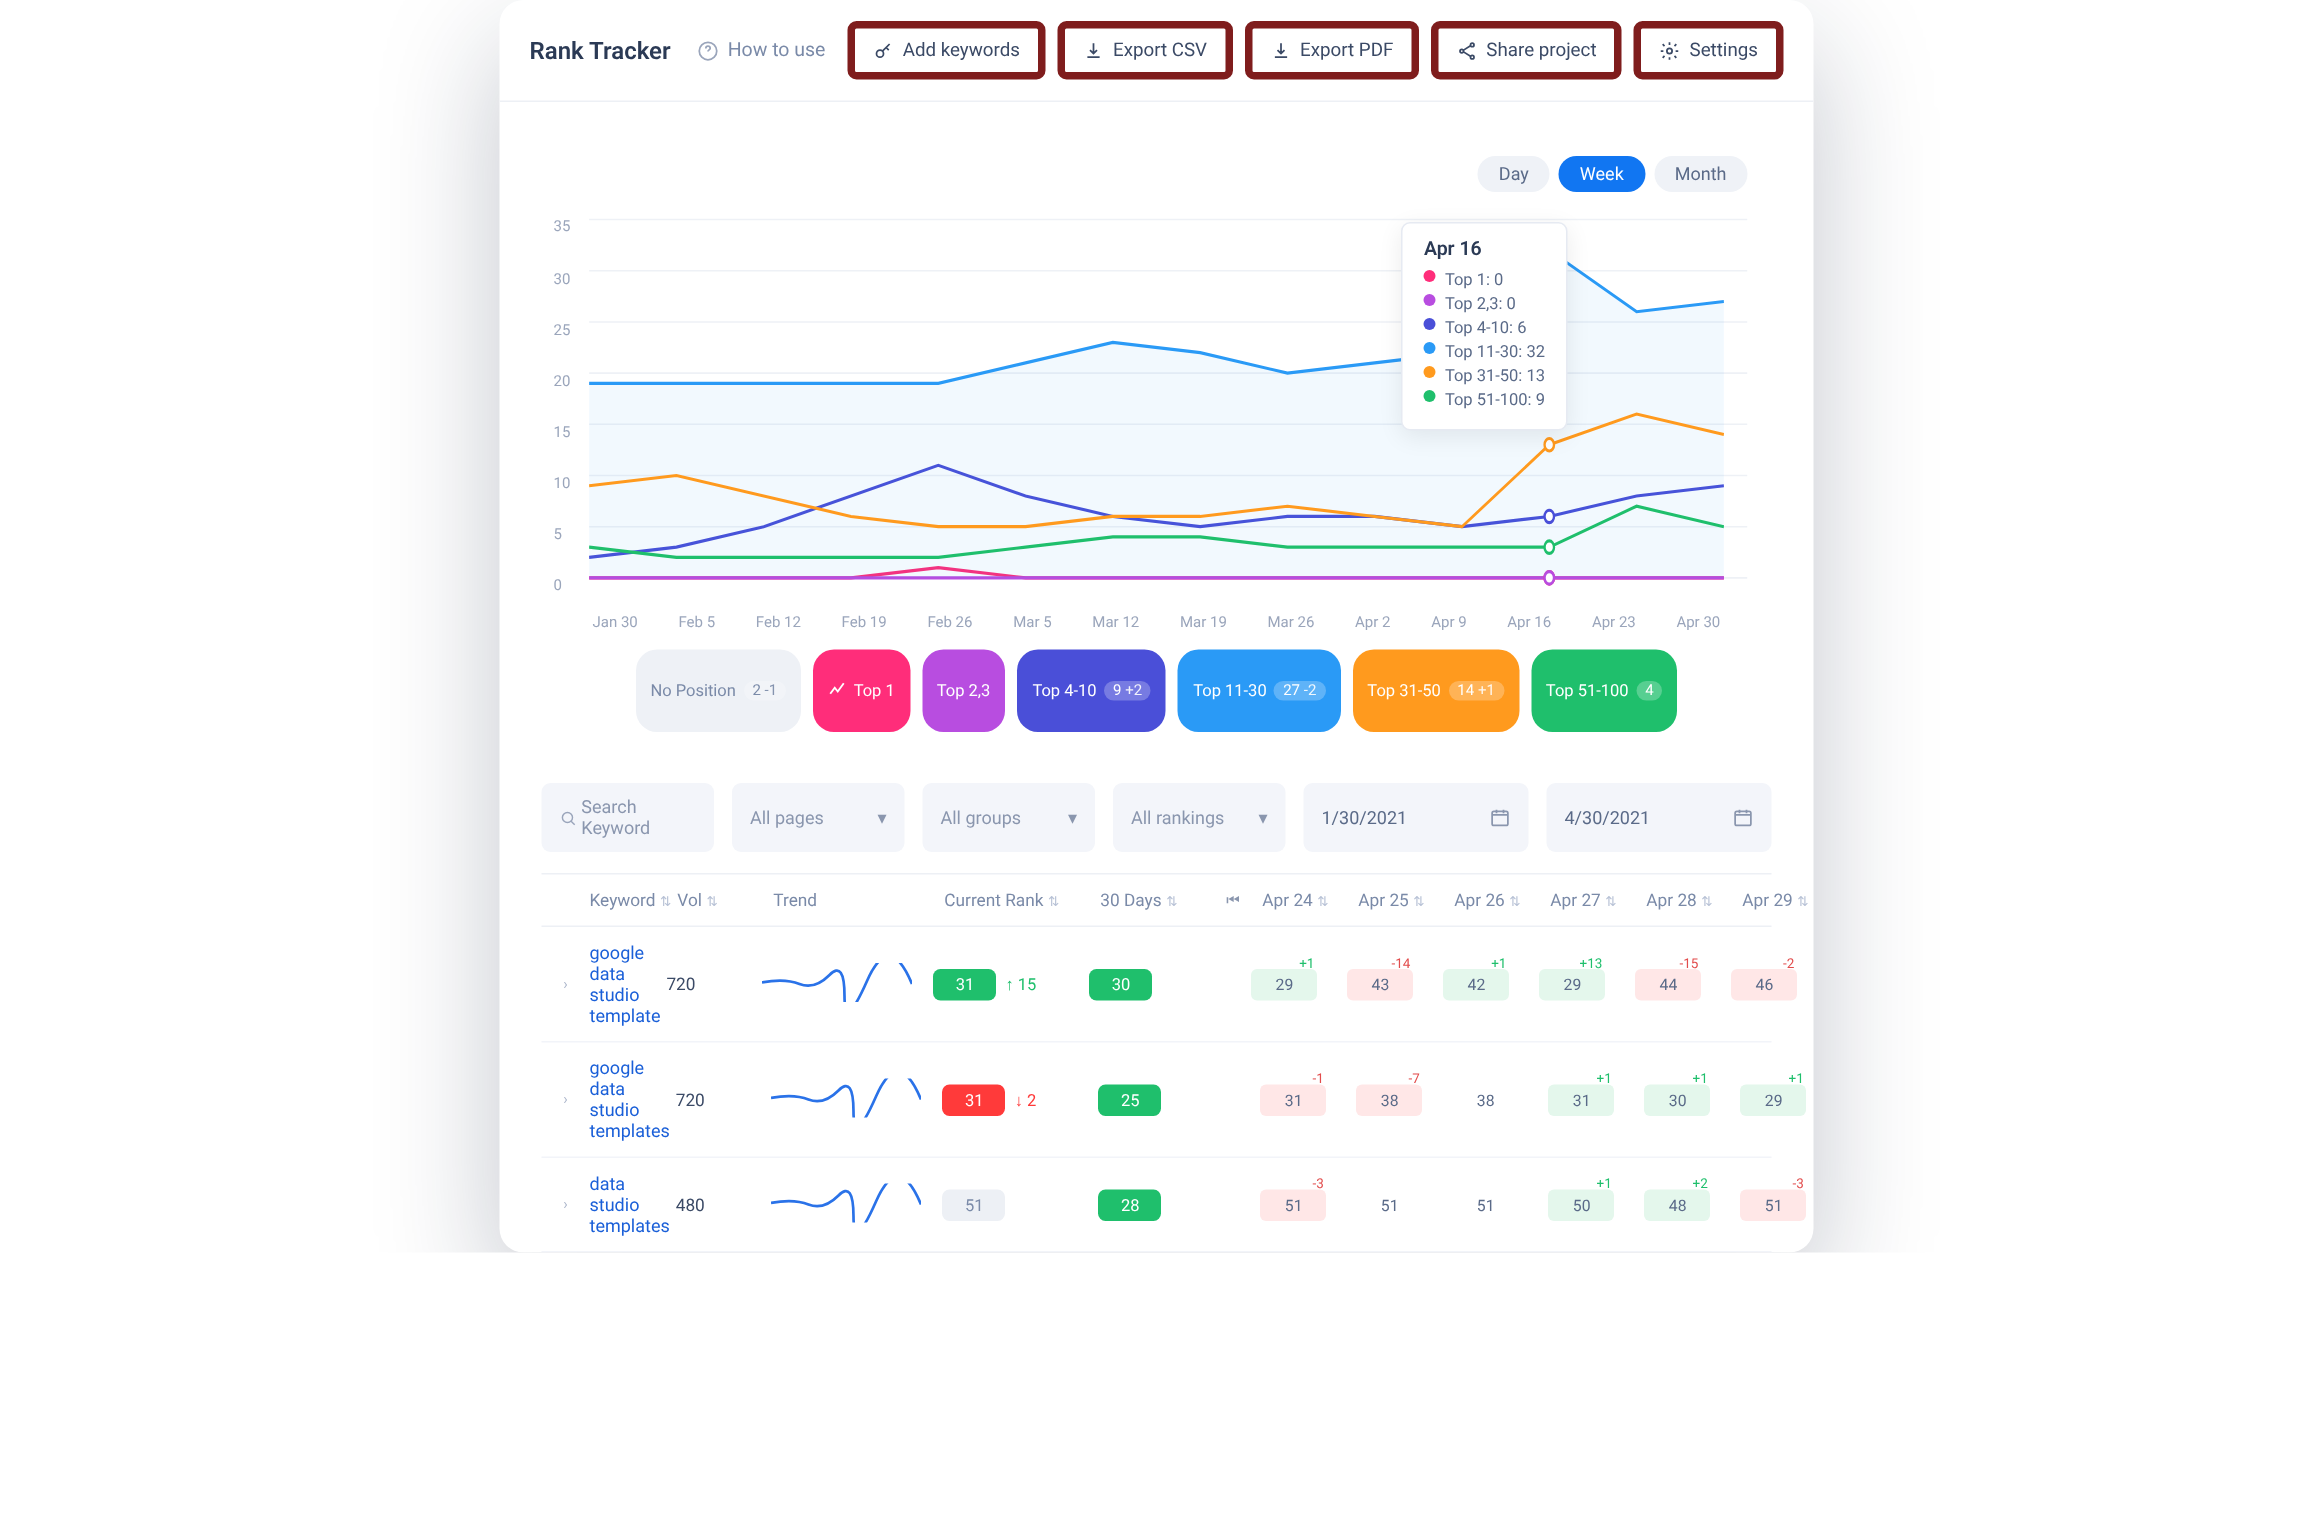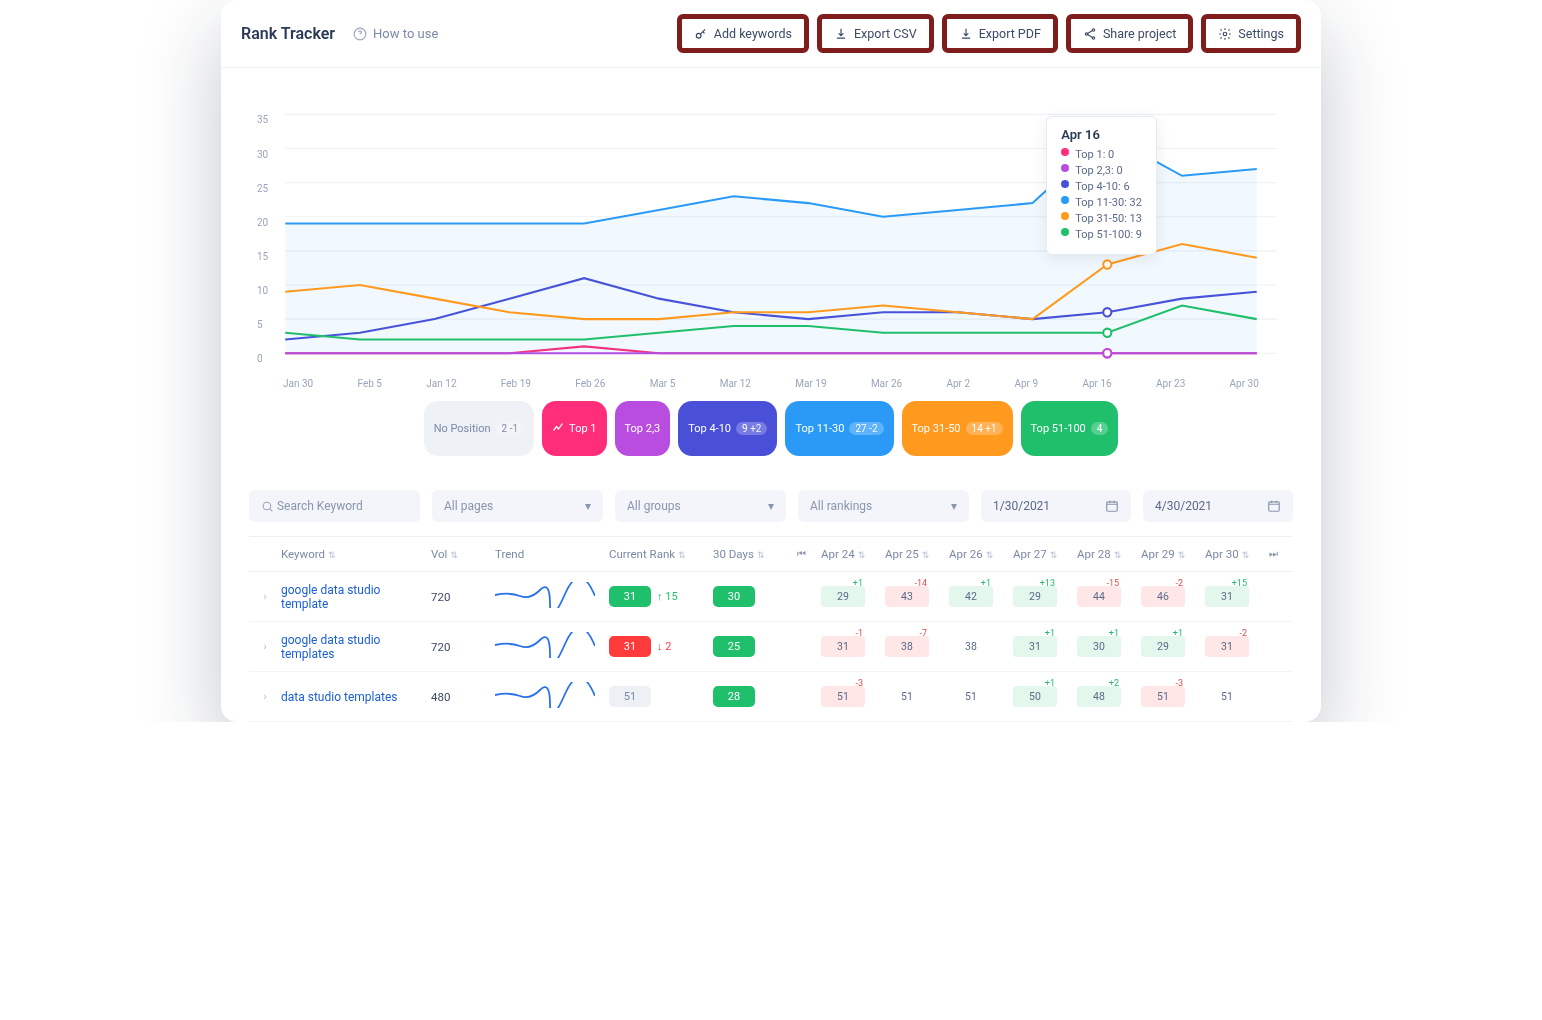--- a/index.html
+++ b/index.html
@@ -1,17 +1,17 @@
 <!DOCTYPE html>
 <html><head>
 <meta charset="utf-8">
 <style>
 *{box-sizing:border-box;margin:0;padding:0;font-family:-apple-system,BlinkMacSystemFont,"Segoe UI",Roboto,sans-serif}
 body{background:#fff;padding:0}
-.card{width:1100px;margin:0 auto;background:#fff;border-radius:16px;box-shadow:0 30px 80px rgba(20,30,60,.25);overflow:hidden}
+.card{width:876px;margin:0 auto;background:#fff;border-radius:16px;box-shadow:0 30px 80px rgba(20,30,60,.25);overflow:hidden}
 .topbar{display:flex;align-items:center;padding:14px 20px;border-bottom:1px solid #edf0f5}
 .title{font-size:16px;font-weight:600;color:#2b3a55;margin-right:18px}
 .howto{display:flex;align-items:flex-end;color:#7a8aa8;font-size:13px;gap:6px}
 .spacer{flex:1}
 .btn{display:inline-flex;align-items:center;gap:6px;padding:7px 12px;border:5px solid #7f1d1d;border-radius:6px;background:#fff;color:#3b4a66;font-size:12.5px;margin-left:8px;cursor:pointer}
 .btn svg,.howto svg{width:14px;height:14px}
 .chart-wrap{padding:20px 28px 0;background:#fff;margin:16px;border-radius:8px}
 .period{display:flex;justify-content:flex-end;margin-bottom:8px}
 .pill{padding:5px 14px;border-radius:14px;font-size:12px;color:#5a6a88;background:#eff2f7;margin-left:6px;cursor:pointer}
 .pill.active{background:#1176f2;color:#fff}
@@ -99,20 +99,25 @@
     <button class="btn">
         <svg viewBox="0 0 24 24" fill="none" stroke="currentColor" stroke-width="2">
           <circle cx="12" cy="12" r="3"></circle>
           <path d="M12 2v3M12 19v3M4.2 4.2l2.1 2.1M17.7 17.7l2.1 2.1M2 12h3M19 12h3M4.2 19.8l2.1-2.1M17.7 6.3l2.1-2.1"></path>
         </svg>
         <span>Settings</span>
       </button>
   </div>
 
   <div class="chart-wrap">
+    <div class="period">
+      <span class="pill">Day</span>
+      <span class="pill active">Week</span>
+      <span class="pill">Month</span>
+    </div>
     <div class="chart-area">
       <svg id="chart-svg" viewBox="0 0 1000 260" preserveAspectRatio="none">
           <line x1="20" y1="240" x2="1000" y2="240" stroke="#eef1f6"></line>
           <line x1="20" y1="207.14285714285714" x2="1000" y2="207.14285714285714" stroke="#eef1f6"></line>
           <line x1="20" y1="174.28571428571428" x2="1000" y2="174.28571428571428" stroke="#eef1f6"></line>
           <line x1="20" y1="141.42857142857144" x2="1000" y2="141.42857142857144" stroke="#eef1f6"></line>
           <line x1="20" y1="108.57142857142858" x2="1000" y2="108.57142857142858" stroke="#eef1f6"></line>
           <line x1="20" y1="75.71428571428572" x2="1000" y2="75.71428571428572" stroke="#eef1f6"></line>
           <line x1="20" y1="42.85714285714286" x2="1000" y2="42.85714285714286" stroke="#eef1f6"></line>
           <line x1="20" y1="10" x2="1000" y2="10" stroke="#eef1f6"></line>
@@ -166,21 +171,21 @@
             <div class="tt-row">
               <span class="dot" style="background:#1fbf6c"></span>
               <span>Top 51-100: 9</span>
             </div>
           </div>
       </div>
     </div>
     <div class="xlabels" id="xlabs">
         <span>Jan 30</span>
         <span>Feb 5</span>
-        <span>Jan 12</span>
+        <span>Feb 12</span>
         <span>Feb 19</span>
         <span>Feb 26</span>
         <span>Mar 5</span>
         <span>Mar 12</span>
         <span>Mar 19</span>
         <span>Mar 26</span>
         <span>Apr 2</span>
         <span>Apr 9</span>
         <span>Apr 16</span>
         <span>Apr 23</span>

